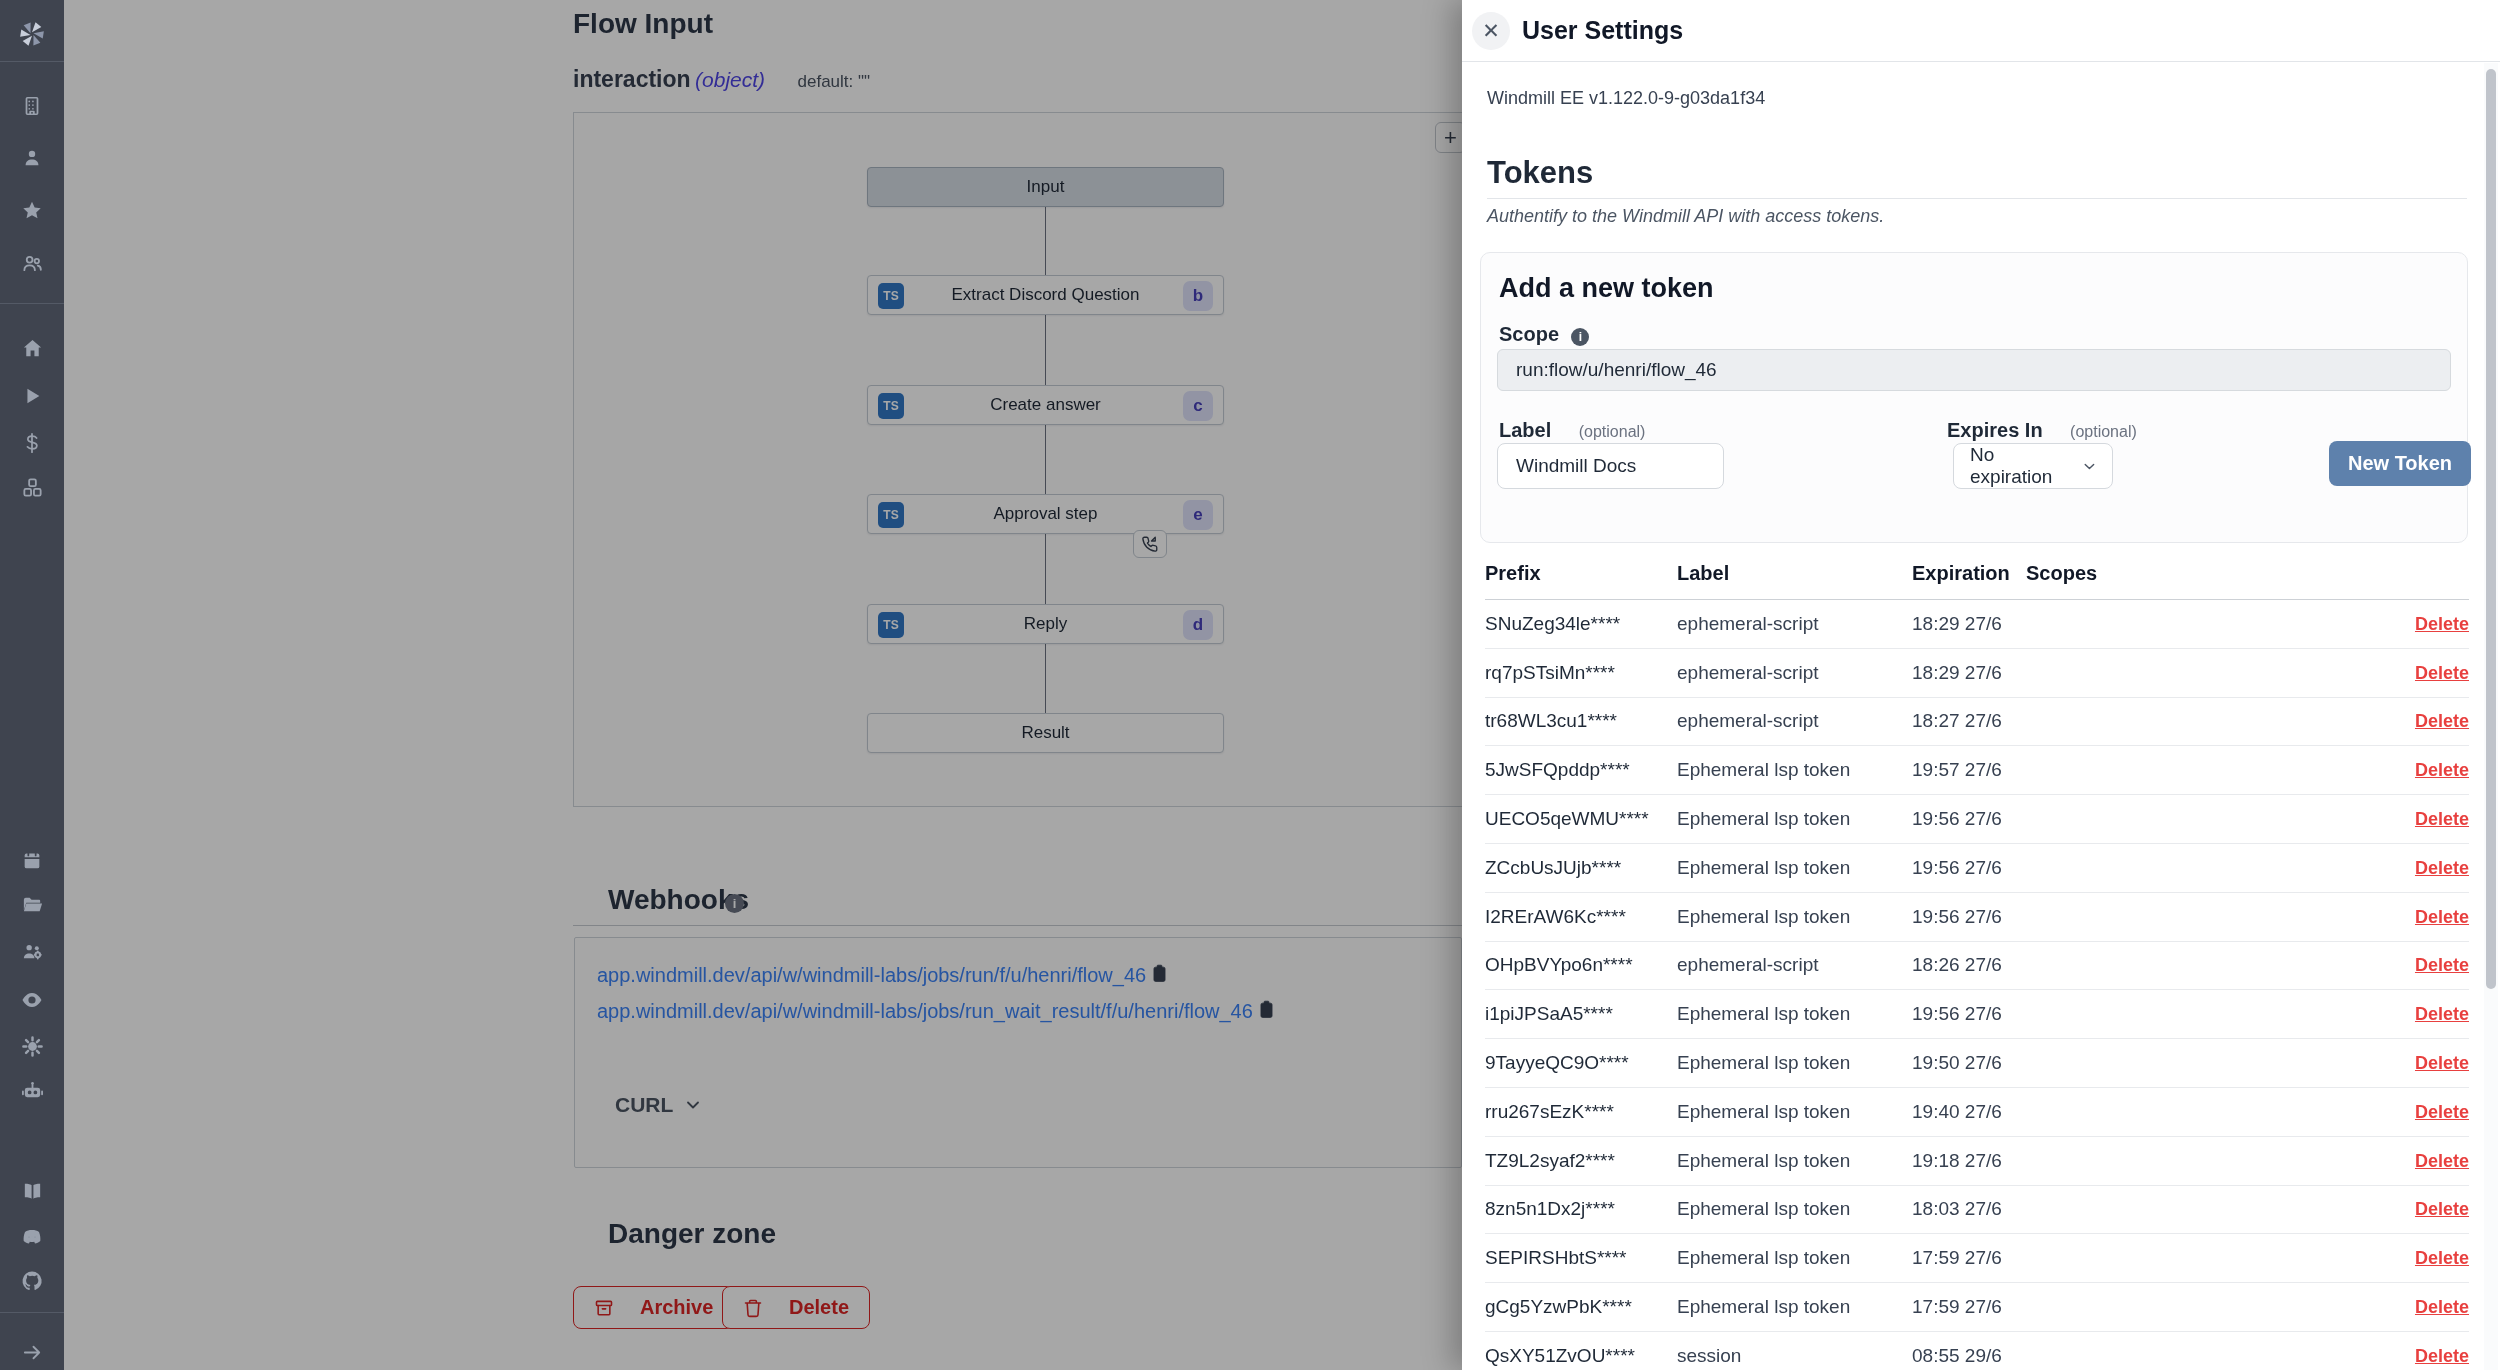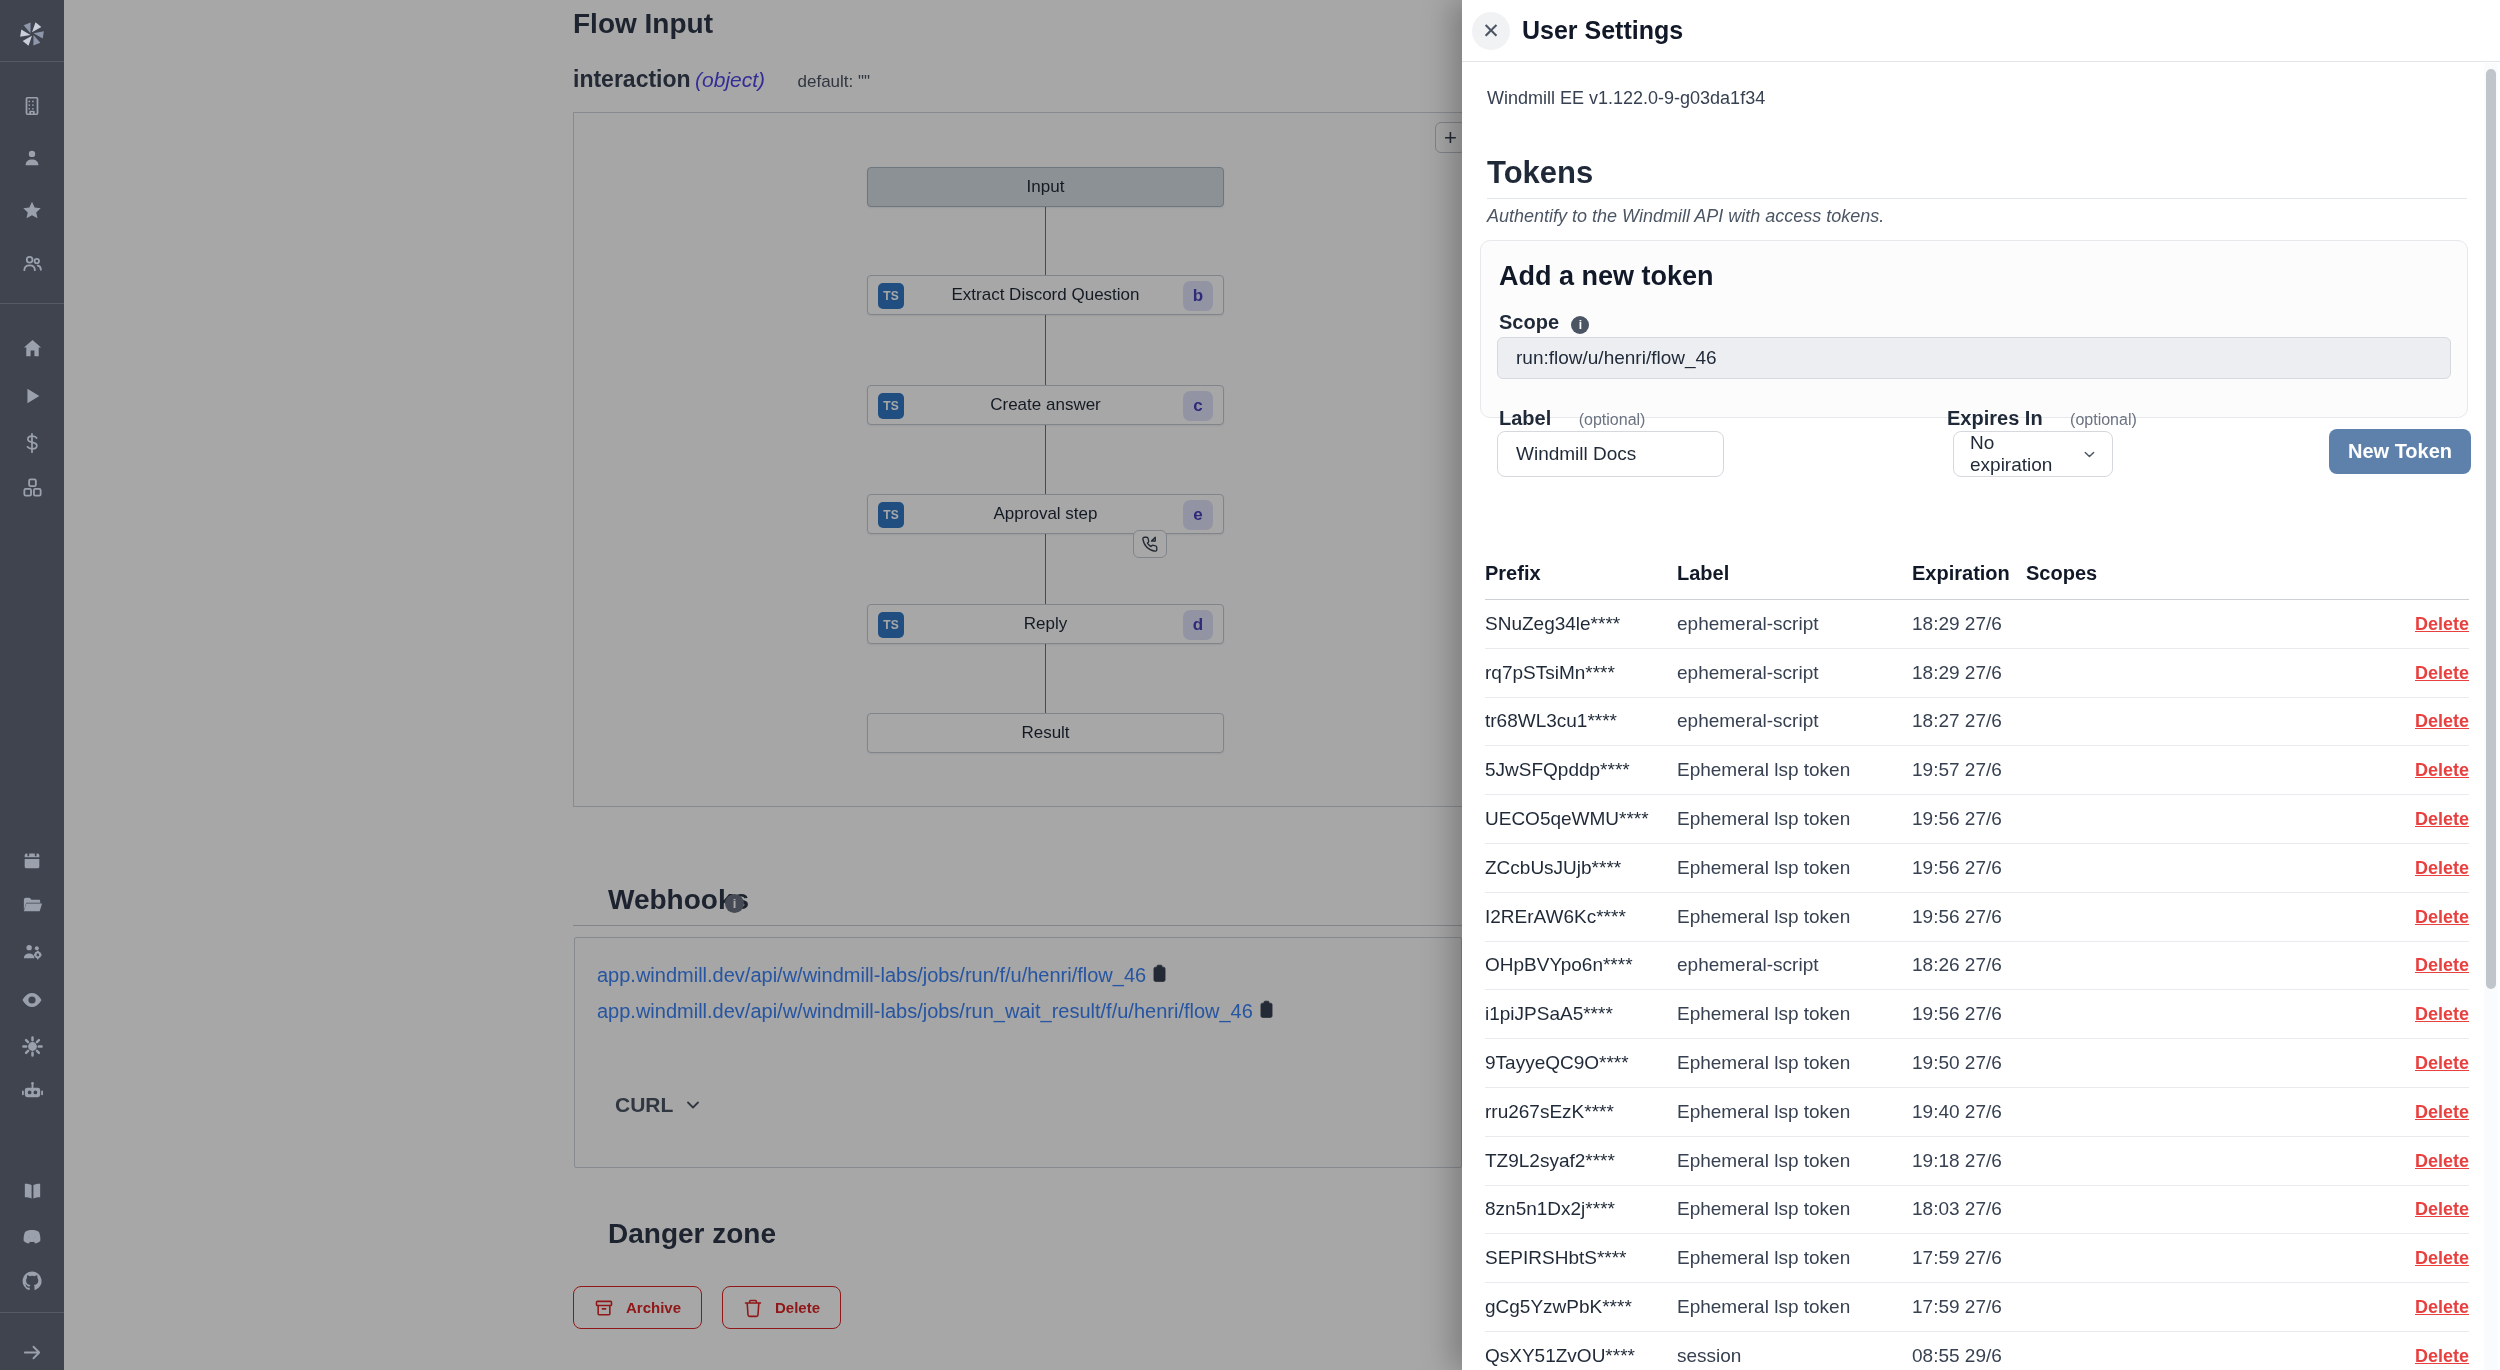--- a/index.html
+++ b/index.html
@@ -56,39 +56,39 @@
   #webhooks-box { position:absolute; left:510px; top:937px; width:888px; height:231px;
     border:1px solid #cfd4da; border-radius:2px; background:#fdfdfe; }
   .hook-row { position:absolute; left:22px; display:flex; align-items:flex-start; gap:4px; }
   .hook-link { font-size:20px; color:#3b82f6; text-decoration:none; cursor:pointer; }
   .clip-btn svg { stroke:#374151; fill:#374151; }
   .curl-row { position:absolute; left:40px; top:155px; display:flex; align-items:center; gap:10px;
     font-size:21px; font-weight:700; color:#4b5563; cursor:pointer; }
   .curl-row svg { stroke:#4b5563; fill:none; stroke-width:2.2; stroke-linecap:round; stroke-linejoin:round; }
 
   .danger-btn { position:absolute; top:1286px; height:43px; border:1.5px solid #dc2626; border-radius:8px;
-    background:#fff; color:#dc2626; font-size:15px; font-weight:600; display:flex; align-items:center;
-    justify-content:center; gap:12px; cursor:pointer; padding:0 20px;text-align:right; }
+    background:#fff; color:#dc2626; font-size:20px; font-weight:600; display:flex; align-items:center;
+    justify-content:center; gap:26px; cursor:pointer; padding:0 20px;text-align:right; }
   .danger-btn svg { stroke:#dc2626; fill:none; stroke-width:1.9; stroke-linecap:round; stroke-linejoin:round; }
 
   
   #drawer { position:absolute; left:1462px; top:0; width:1038px; height:1370px; background:#fff;
     z-index:20; box-shadow:-10px 0 28px rgba(0,0,0,.25); }
   #drawer-header { position:absolute; left:0; top:0; width:1038px; height:62px; background:#fff;
     border-bottom:1px solid #e2e5e9; }
   #close-btn { position:absolute; left:10px; top:12px; width:38px; height:38px; border-radius:50%;
     background:#f1f2f4; color:#4b5563; font-size:21px; display:flex; align-items:center;
     justify-content:center; cursor:pointer; border:none; }
   #drawer-title { position:absolute; left:60px; top:16px; font-size:25px; font-weight:700; color:#111827; }
   #version-text { position:absolute; left:25px; top:88px; font-size:18px; color:#374151; }
   #tokens-title { position:absolute; left:25px; top:155px; font-size:31px; font-weight:700; color:#1f2937; }
   #tokens-hr { position:absolute; left:25px; top:198px; width:980px; border-top:1px solid #e2e5e9; }
   #tokens-subtitle { position:absolute; left:25px; top:206px; font-size:18px; font-style:italic; color:#4b5563; }
 
-  #add-card { position:absolute; left:18px; top:240px; width:988px; height:178px; background:#fcfcfd;
+  #add-card { position:absolute; left:18px; top:252px; width:988px; height:291px; background:#fcfcfd;
     border:1px solid #e6e8ec; border-radius:10px; }
   #add-card h3 { position:absolute; left:18px; top:20px; font-size:27px; font-weight:700; color:#111827; }
   .fld-label { font-size:20px; font-weight:600; color:#1f2937; }
   .opt { font-size:16px; font-weight:400; color:#6b7280; margin-left:23px; }
   .scope-info { display:inline-flex; width:18px; height:18px; border-radius:50%; background:#4b5563;
     color:#fff; font-size:12px; font-weight:700; align-items:center; justify-content:center;
     vertical-align:middle; margin-left:8px; }
   #scope-label { position:absolute; left:18px; top:70px; }
   #scope-input { position:absolute; left:16px; top:96px; width:954px; height:42px; background:#eceef1;
     border:1px solid #d6dade; border-radius:6px; font-size:19px; color:#1f2937; padding:0 18px;

